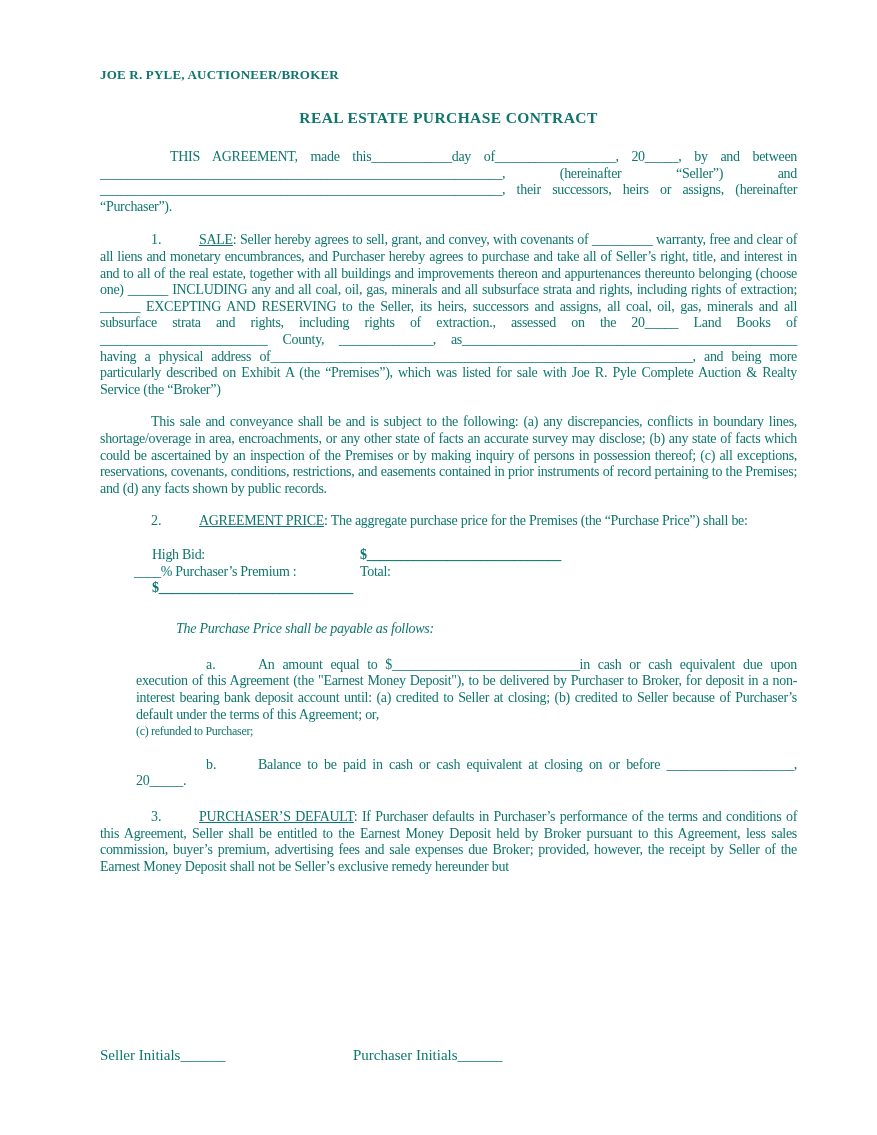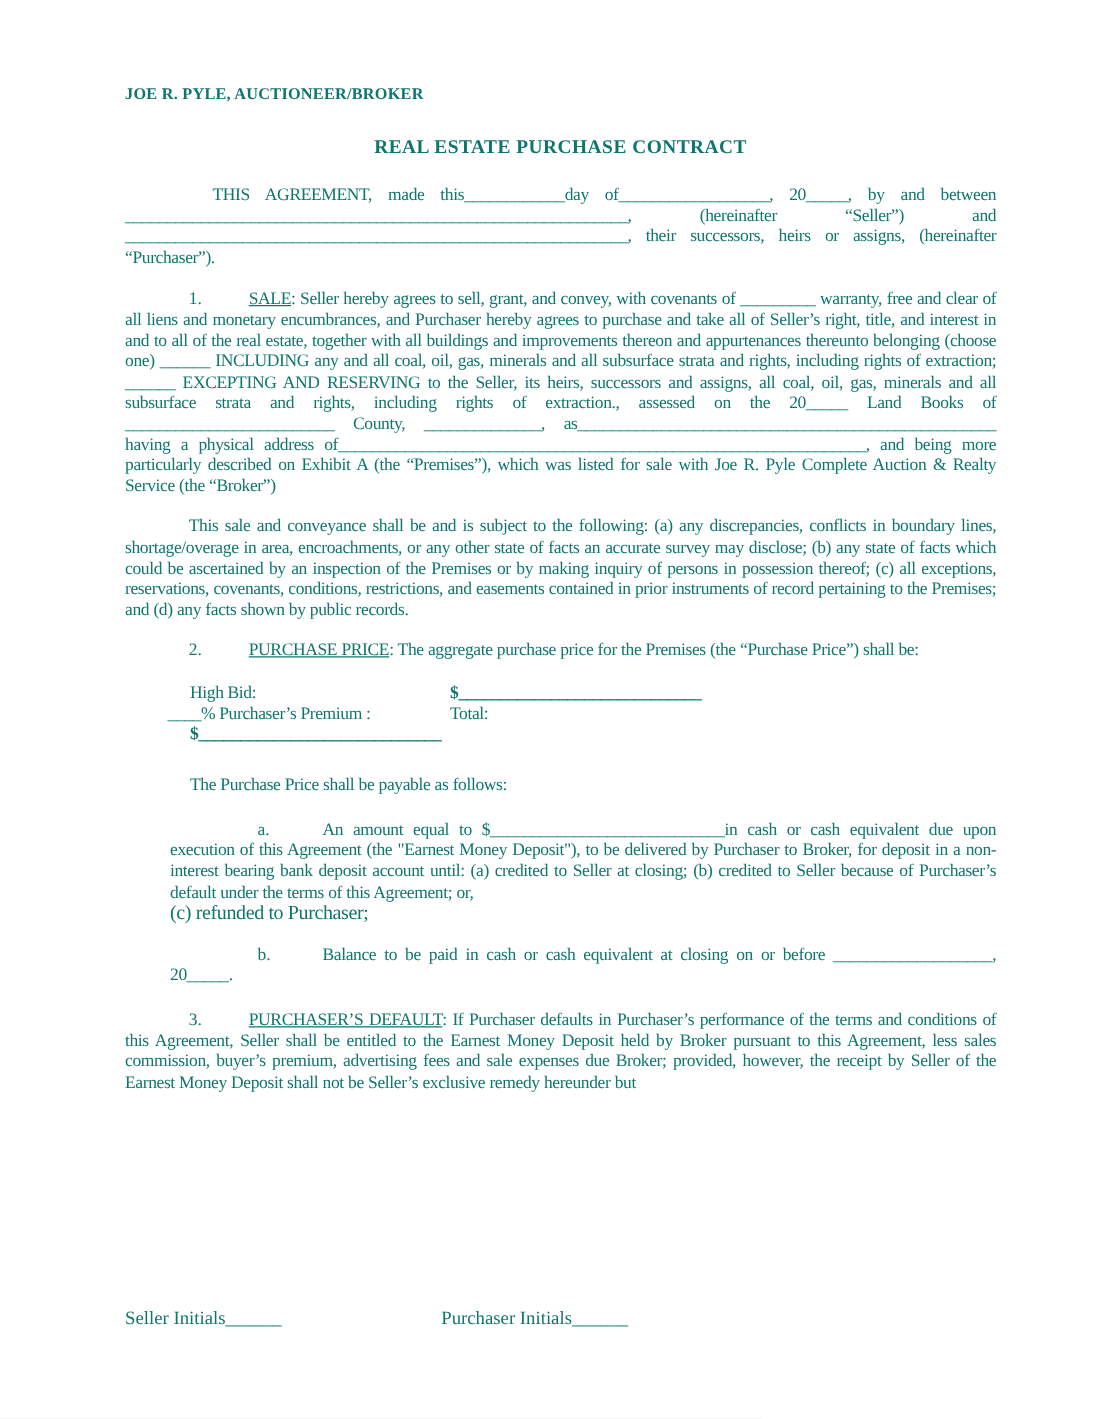--- a/index.html
+++ b/index.html
@@ -36,28 +36,28 @@
   
   .price-table {
     margin-top:17px; margin-left:52px;
     display:grid; grid-template-columns:208px 417px;
     font-size:14px; letter-spacing:-0.3px; line-height:16.8px;
   }
   .price-label { text-align:left; }
   .price-label.outdent { text-indent:-18px; }
   .price-value { text-align:left;font-weight:bold; }
 
-  .offset { margin-left:52px; }
+  .offset { margin-left:76px;font-style:italic; }
 
   
   .item-block { margin-left:36px; margin-top:19px; }
   .item-first { margin:0; text-indent:70px; }
   .itemletter { width:52px; }
   .item-tail {
-    font-size:16px; letter-spacing:-0.3px; line-height:16.6px;
+    font-size:12px; letter-spacing:-0.3px; line-height:16.6px;
     text-align:left;
   }
 
   .footer {
     position:absolute; left:100px; top:1047px; right:100px;
     font-size:15px; letter-spacing:0;
   }
   .footer .purchaser { position:absolute; left:253px; top:0; }
 </style>
 </head>
@@ -70,21 +70,21 @@
 
     <div class="title">REAL ESTATE PURCHASE CONTRACT</div>
 
     <p class="para indent-lg" style="margin-top:22px">THIS AGREEMENT, made this____________day of__________________, 20_____, by and between ____________________________________________________________, (hereinafter “Seller”) and ____________________________________________________________, their successors, heirs or assigns, (hereinafter “Purchaser”).</p>
 
 
     <p class="para indent"><span class="secnum">1.</span><span class="u">SALE</span><span>: Seller hereby agrees to sell, grant, and convey, with covenants of _________ warranty, free and clear of all liens and monetary encumbrances, and Purchaser hereby agrees to purchase and take all of Seller’s right, title, and interest in and to all of the real estate, together with all buildings and improvements thereon and appurtenances thereunto belonging (choose one) ______ INCLUDING any and all coal, oil, gas, minerals and all subsurface strata and rights, including rights of extraction; ______ EXCEPTING AND RESERVING to the Seller, its heirs, successors and assigns, all coal, oil, gas, minerals and all subsurface strata and rights, including rights of extraction., assessed on the 20_____ Land Books of _________________________ County, ______________, as__________________________________________________ having a physical address of_______________________________________________________________, and being more particularly described on Exhibit A (the “Premises”), which was listed for sale with Joe R. Pyle Complete Auction &amp; Realty Service (the “Broker”)</span></p>
 
     <p class="para indent" style="margin-top:16px">This sale and conveyance shall be and is subject to the following: (a) any discrepancies, conflicts in boundary lines, shortage/overage in area, encroachments, or any other state of facts an accurate survey may disclose; (b) any state of facts which could be ascertained by an inspection of the Premises or by making inquiry of persons in possession thereof; (c) all exceptions, reservations, covenants, conditions, restrictions, and easements contained in prior instruments of record pertaining to the Premises; and (d) any facts shown by public records.</p>
 
-    <p class="para indent" style="margin-top:16px"><span class="secnum">2.</span><span class="u">PURCHASE PRICE</span><span>: The aggregate purchase price for the Premises (the “Purchase Price”) shall be:</span></p>
+    <p class="para indent" style="margin-top:16px"><span class="secnum">2.</span><span class="u">AGREEMENT PRICE</span><span>: The aggregate purchase price for the Premises (the “Purchase Price”) shall be:</span></p>
 
     <div class="price-table">
       <div class="price-label">High Bid:</div>
       <div class="price-value">$_____________________________</div>
       <div class="price-label outdent">____% Purchaser’s Premium :</div>
       <div class="price-label">Total:</div>
       <div class="price-value">$_____________________________</div>
     </div>
 
     <p class="para offset" style="margin-top:24px">The Purchase Price shall be payable as follows:</p>

